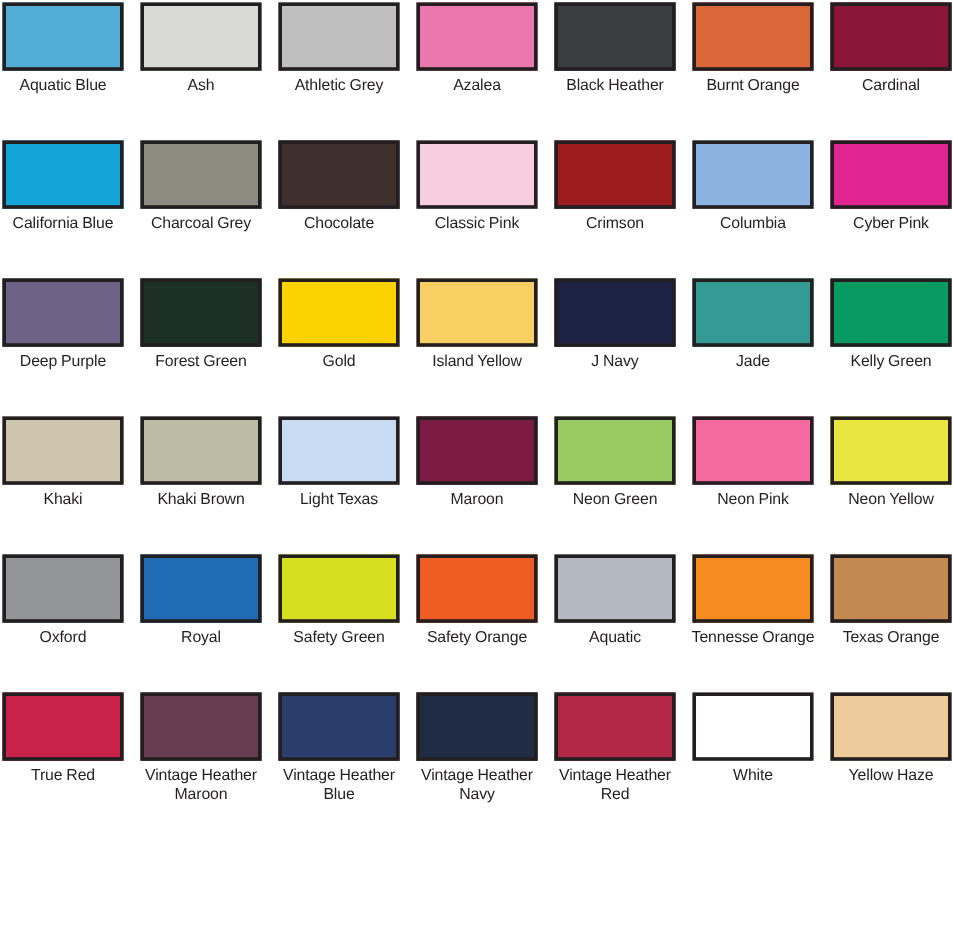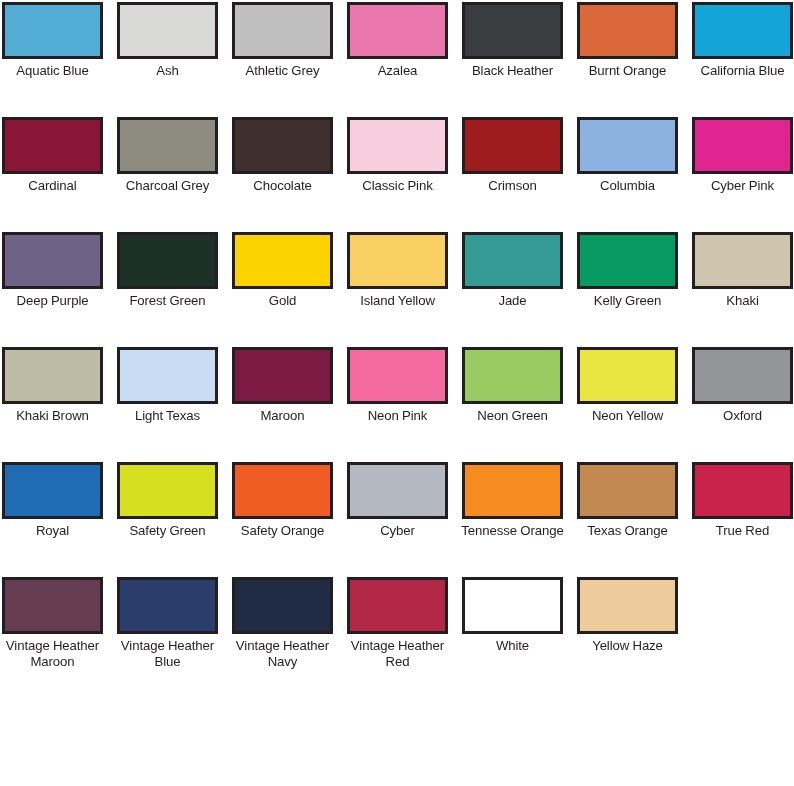--- a/index.html
+++ b/index.html
@@ -68,28 +68,28 @@
     </div>
     <div class="swatch-cell">
       <div class="swatch-chip" style="background: rgb(58, 61, 63); border-color: rgb(35, 31, 32);"></div>
       <div class="swatch-label">Black Heather</div>
     </div>
     <div class="swatch-cell">
       <div class="swatch-chip" style="background: rgb(218, 103, 56); border-color: rgb(35, 31, 32);"></div>
       <div class="swatch-label">Burnt Orange</div>
     </div>
     <div class="swatch-cell">
+      <div class="swatch-chip" style="background: rgb(138, 21, 56); border-color: rgb(35, 31, 32);"></div>
+      <div class="swatch-label">Cardinal</div>
+    </div>
+    <div class="swatch-cell">
       <div class="swatch-chip" style="background: rgb(19, 165, 216); border-color: rgb(35, 31, 32);"></div>
       <div class="swatch-label">California Blue</div>
     </div>
     <div class="swatch-cell">
-      <div class="swatch-chip" style="background: rgb(138, 21, 56); border-color: rgb(35, 31, 32);"></div>
-      <div class="swatch-label">Cardinal</div>
-    </div>
-    <div class="swatch-cell">
       <div class="swatch-chip" style="background: rgb(141, 138, 128); border-color: rgb(35, 31, 32);"></div>
       <div class="swatch-label">Charcoal Grey</div>
     </div>
     <div class="swatch-cell">
       <div class="swatch-chip" style="background: rgb(63, 48, 46); border-color: rgb(35, 31, 32);"></div>
       <div class="swatch-label">Chocolate</div>
     </div>
     <div class="swatch-cell">
       <div class="swatch-chip" style="background: rgb(247, 206, 222); border-color: rgb(35, 31, 32);"></div>
       <div class="swatch-label">Classic Pink</div>
@@ -116,20 +116,24 @@
     </div>
     <div class="swatch-cell">
       <div class="swatch-chip" style="background: rgb(252, 210, 0); border-color: rgb(35, 31, 32);"></div>
       <div class="swatch-label">Gold</div>
     </div>
     <div class="swatch-cell">
       <div class="swatch-chip" style="background: rgb(249, 207, 99); border-color: rgb(35, 31, 32);"></div>
       <div class="swatch-label">Island Yellow</div>
     </div>
     <div class="swatch-cell">
+      <div class="swatch-chip" style="background: rgb(28, 34, 68); border-color: rgb(35, 31, 32);"></div>
+      <div class="swatch-label">J Navy</div>
+    </div>
+    <div class="swatch-cell">
       <div class="swatch-chip" style="background: rgb(52, 155, 148); border-color: rgb(35, 31, 32);"></div>
       <div class="swatch-label">Jade</div>
     </div>
     <div class="swatch-cell">
       <div class="swatch-chip" style="background: rgb(7, 155, 98); border-color: rgb(35, 31, 32);"></div>
       <div class="swatch-label">Kelly Green</div>
     </div>
     <div class="swatch-cell">
       <div class="swatch-chip" style="background: rgb(205, 197, 174); border-color: rgb(35, 31, 32);"></div>
       <div class="swatch-label">Khaki</div>
@@ -140,28 +144,28 @@
     </div>
     <div class="swatch-cell">
       <div class="swatch-chip" style="background: rgb(199, 220, 243); border-color: rgb(35, 31, 32);"></div>
       <div class="swatch-label">Light Texas</div>
     </div>
     <div class="swatch-cell">
       <div class="swatch-chip" style="background: rgb(123, 27, 67); border-color: rgb(35, 31, 32);"></div>
       <div class="swatch-label">Maroon</div>
     </div>
     <div class="swatch-cell">
+      <div class="swatch-chip" style="background: rgb(154, 203, 98); border-color: rgb(35, 31, 32);"></div>
+      <div class="swatch-label">Neon Green</div>
+    </div>
+    <div class="swatch-cell">
       <div class="swatch-chip" style="background: rgb(244, 105, 159); border-color: rgb(35, 31, 32);"></div>
       <div class="swatch-label">Neon Pink</div>
     </div>
     <div class="swatch-cell">
-      <div class="swatch-chip" style="background: rgb(154, 203, 98); border-color: rgb(35, 31, 32);"></div>
-      <div class="swatch-label">Neon Green</div>
-    </div>
-    <div class="swatch-cell">
       <div class="swatch-chip" style="background: rgb(233, 229, 65); border-color: rgb(35, 31, 32);"></div>
       <div class="swatch-label">Neon Yellow</div>
     </div>
     <div class="swatch-cell">
       <div class="swatch-chip" style="background: rgb(147, 149, 152); border-color: rgb(35, 31, 32);"></div>
       <div class="swatch-label">Oxford</div>
     </div>
     <div class="swatch-cell">
       <div class="swatch-chip" style="background: rgb(31, 108, 180); border-color: rgb(35, 31, 32);"></div>
       <div class="swatch-label">Royal</div>
@@ -169,21 +173,21 @@
     <div class="swatch-cell">
       <div class="swatch-chip" style="background: rgb(214, 224, 33); border-color: rgb(35, 31, 32);"></div>
       <div class="swatch-label">Safety Green</div>
     </div>
     <div class="swatch-cell">
       <div class="swatch-chip" style="background: rgb(239, 92, 36); border-color: rgb(35, 31, 32);"></div>
       <div class="swatch-label">Safety Orange</div>
     </div>
     <div class="swatch-cell">
       <div class="swatch-chip" style="background: rgb(180, 184, 192); border-color: rgb(35, 31, 32);"></div>
-      <div class="swatch-label">Cyber</div>
+      <div class="swatch-label">Aquatic</div>
     </div>
     <div class="swatch-cell">
       <div class="swatch-chip" style="background: rgb(246, 139, 31); border-color: rgb(35, 31, 32);"></div>
       <div class="swatch-label">Tennesse Orange</div>
     </div>
     <div class="swatch-cell">
       <div class="swatch-chip" style="background: rgb(194, 138, 81); border-color: rgb(35, 31, 32);"></div>
       <div class="swatch-label">Texas Orange</div>
     </div>
     <div class="swatch-cell">

